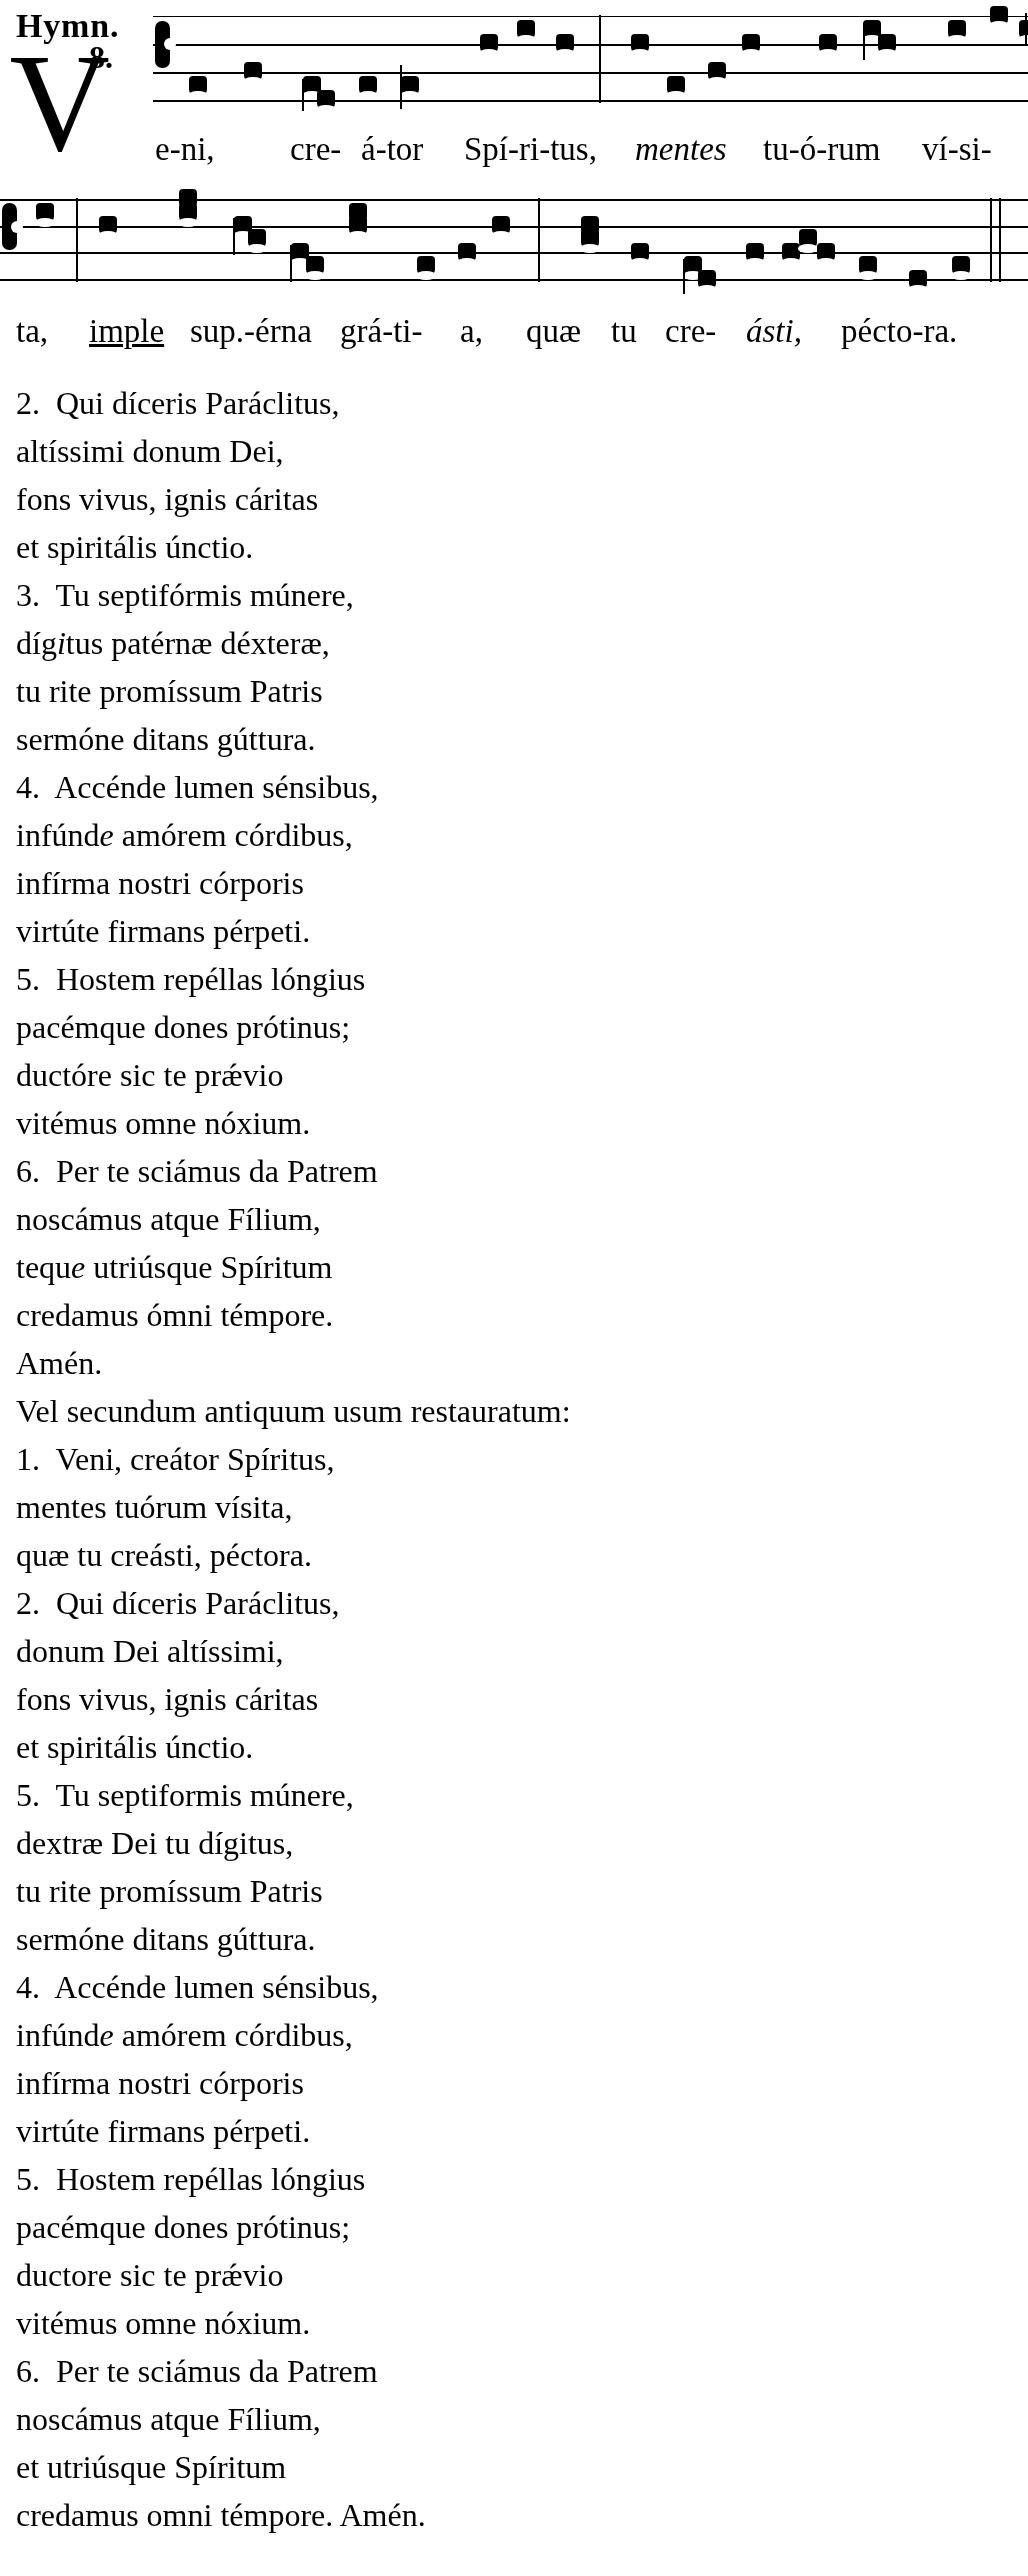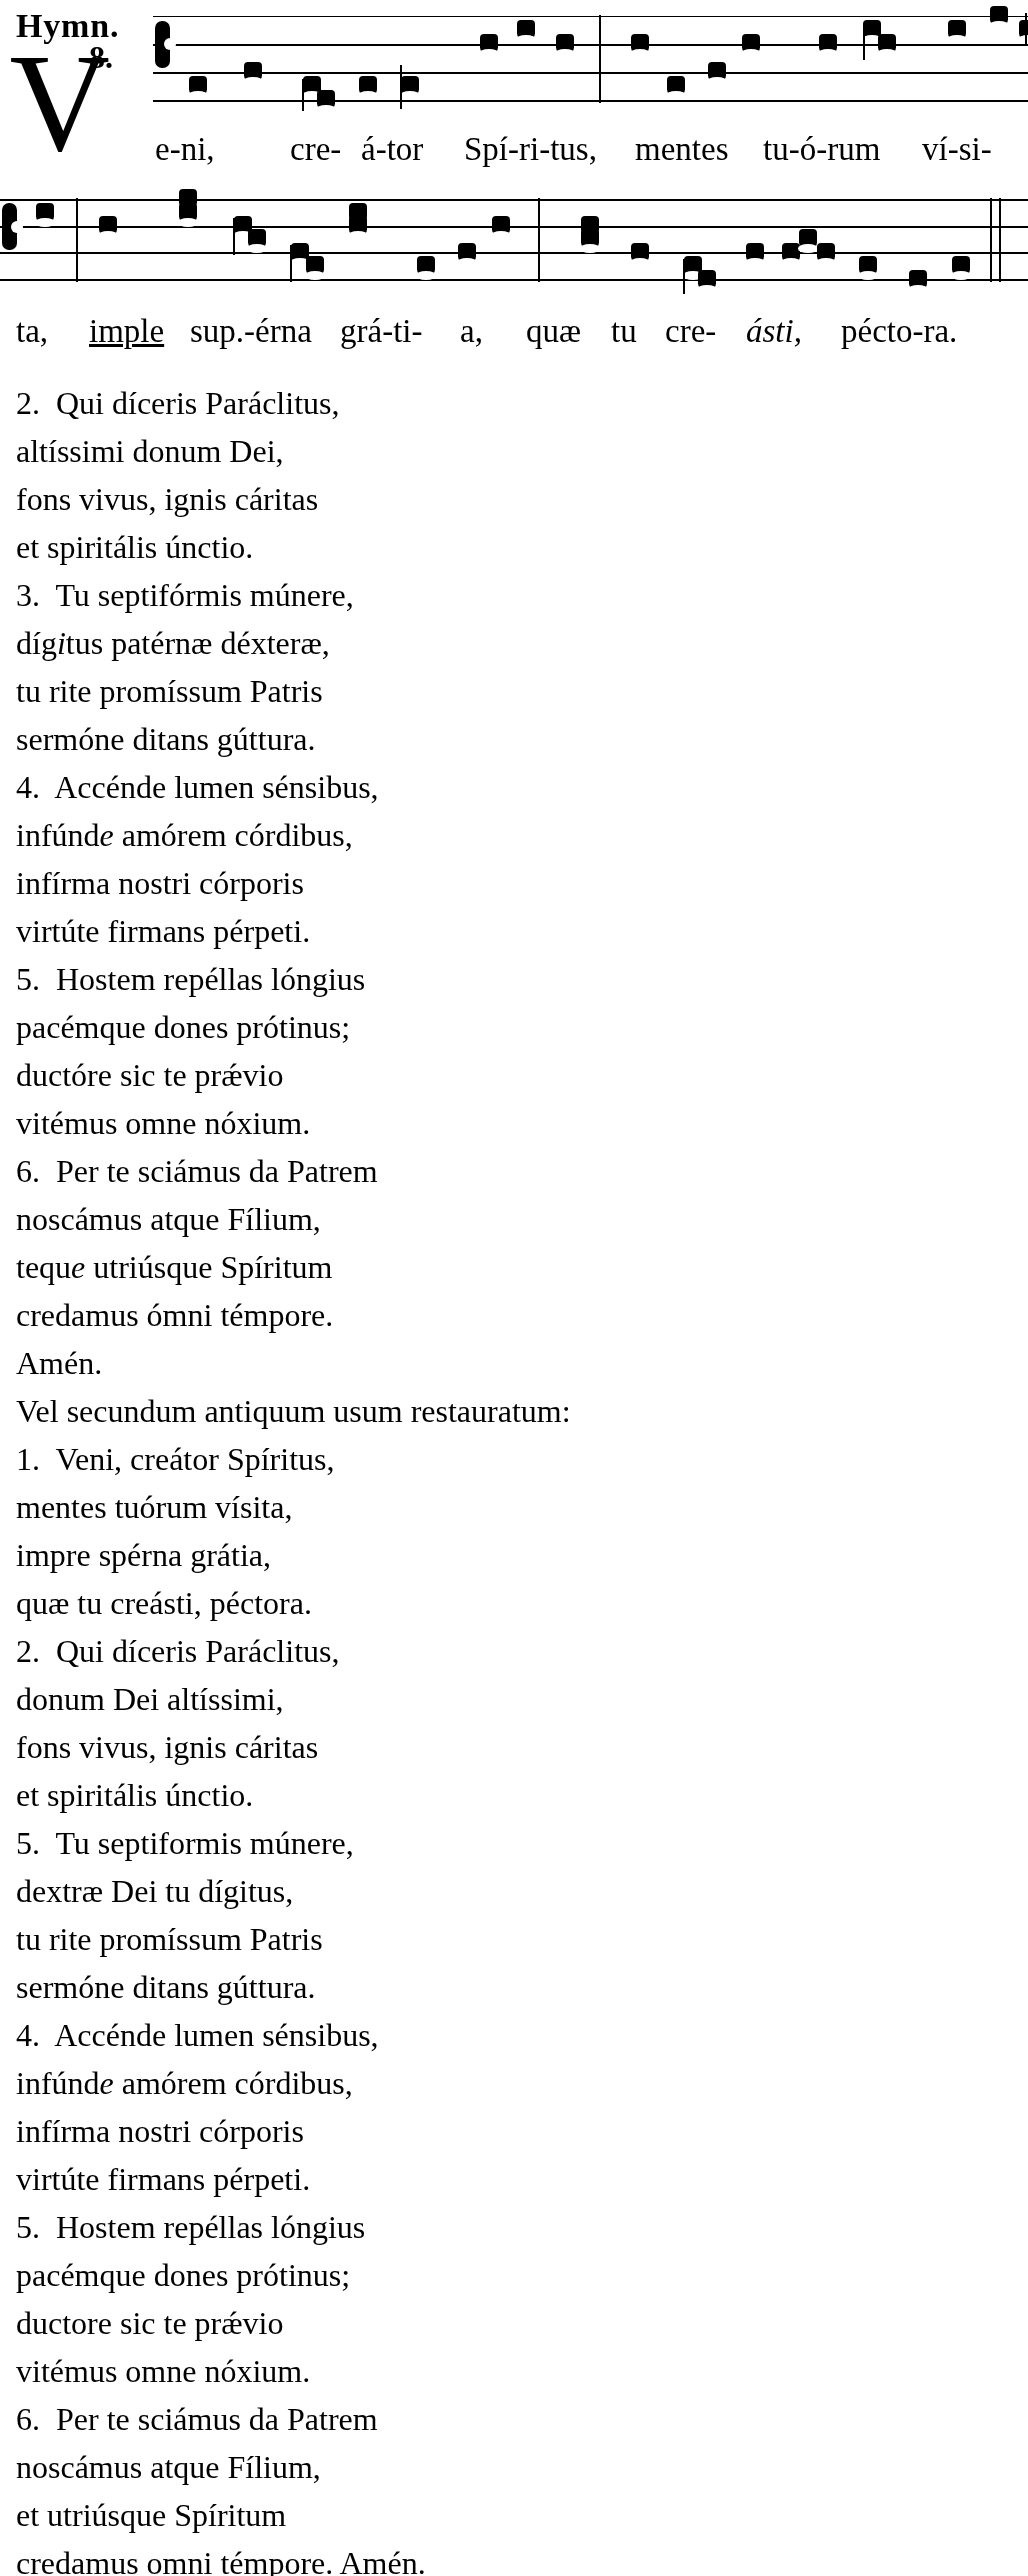--- a/index.html
+++ b/index.html
@@ -91,21 +91,21 @@
         <div class="note" style="left: 1019px; top: 18px;"></div>
         <div class="note-stem" style="left: 302px; top: 77px; height: 32px;"></div>
         <div class="note-stem" style="left: 400px; top: 63px; height: 44px;"></div>
         <div class="note-stem" style="left: 863px; top: 22px; height: 36px;"></div>
         <div class="note-stem" style="left: 1025px; top: 11px; height: 33px;"></div>
         <div class="bar-line" style="left: 599px; top: 12.7px; height: 88px;"></div>
         <span class="lyric-syllable" style="left: 155px; top: 129px;">e-ni,</span>
         <span class="lyric-syllable" style="left: 290px; top: 129px;">cre-</span>
         <span class="lyric-syllable" style="left: 361px; top: 129px;">á-tor</span>
         <span class="lyric-syllable" style="left: 464px; top: 129px;">Spí-ri-tus,</span>
-        <span class="lyric-syllable" style="left: 635px; top: 129px;">mentes</span>
+        <span class="lyric-syllable" style="left: 635px; top: 129px; font-style: italic;">mentes</span>
         <span class="lyric-syllable" style="left: 763px; top: 129px;">tu-ó-rum</span>
         <span class="lyric-syllable" style="left: 922px; top: 129px;">ví-si-</span>
         <div class="staff-line" style="left: 0px; top: 197px; width: 1028px;"></div>
         <div class="staff-line" style="left: 0px; top: 224px; width: 1028px;"></div>
         <div class="staff-line" style="left: 0px; top: 250px; width: 1028px;"></div>
         <div class="staff-line" style="left: 0px; top: 277px; width: 1028px;"></div>
         <div class="clef" style="left: 2.4px; top: 201px;"></div>
         <div class="note" style="left: 36px; top: 201px;"></div>
         <div class="note" style="left: 99px; top: 214px;"></div>
         <div class="note" style="left: 179px; top: 187px;"></div>
@@ -169,21 +169,20 @@
       <div class="verse-line">ductóre sic te prǽvio</div>
       <div class="verse-line">vitémus omne nóxium.</div>
       <div class="verse-line">6.  Per te sciámus da Patrem</div>
       <div class="verse-line">noscámus atque Fílium,</div>
       <div class="verse-line">tequ<i>e</i> utriúsque Spíritum</div>
       <div class="verse-line">credamus ómni témpore.</div>
       <div class="verse-line">Amén.</div>
       <div class="verse-line">Vel secundum antiquum usum restauratum:</div>
       <div class="verse-line">1.  Veni, creátor Spíritus,</div>
       <div class="verse-line">mentes tuórum vísita,</div>
-      <div class="verse-line">impre spérna grátia,</div>
       <div class="verse-line">quæ tu creásti, péctora.</div>
       <div class="verse-line">2.  Qui díceris Paráclitus,</div>
       <div class="verse-line">donum Dei altíssimi,</div>
       <div class="verse-line">fons vivus, ignis cáritas</div>
       <div class="verse-line">et spiritális únctio.</div>
       <div class="verse-line">5.  Tu septiformis múnere,</div>
       <div class="verse-line">dextræ Dei tu dígitus,</div>
       <div class="verse-line">tu rite promíssum Patris</div>
       <div class="verse-line">sermóne ditans gúttura.</div>
       <div class="verse-line">4.  Accénde lumen sénsibus,</div>

